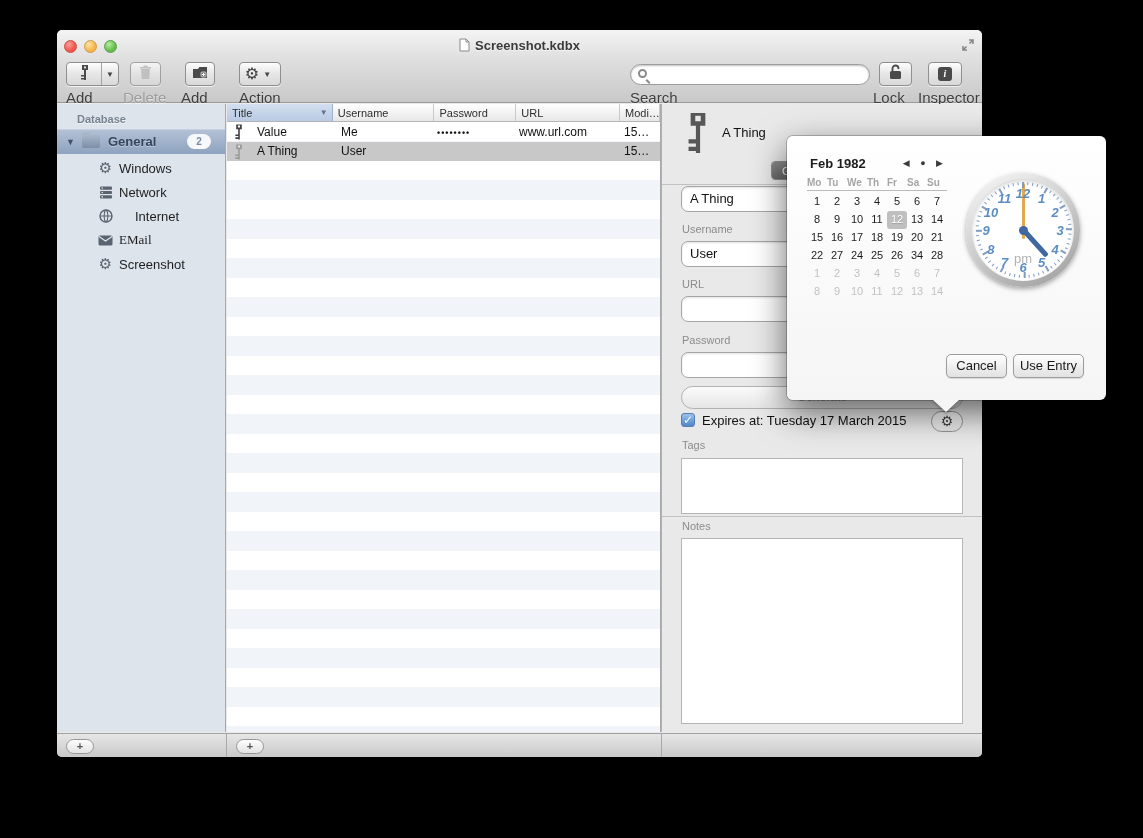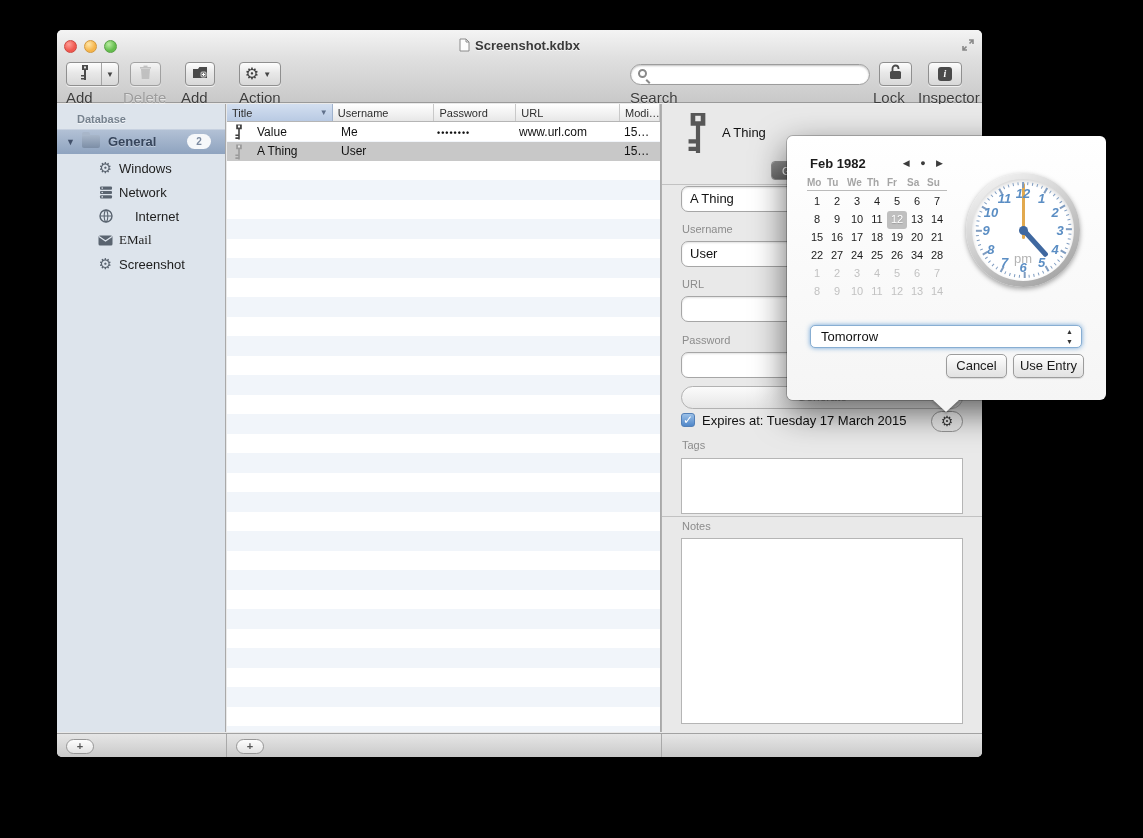--- a/index.html
+++ b/index.html
@@ -492,19 +492,15 @@
         <span class="numeral" style="left: 51px; top: 88px; color: rgb(91, 142, 196);">6</span>
         <span class="numeral" style="left: 32.5px; top: 83.0429px; color: rgb(91, 142, 196);">7</span>
         <span class="numeral" style="left: 18.9571px; top: 69.5px; color: rgb(91, 142, 196);">8</span>
         <span class="numeral" style="left: 14px; top: 51px; color: rgb(91, 142, 196);">9</span>
         <span class="numeral" style="left: 18.9571px; top: 32.5px; color: rgb(91, 142, 196);">10</span>
         <span class="numeral" style="left: 32.5px; top: 18.9571px; color: rgb(91, 142, 196);">11</span>
         <span class="numeral" style="left: 51px; top: 14px; color: rgb(91, 142, 196);">12</span>
       </div>
   </div>
 
-  <div id="preset-select">
-    <span>Tomorrow</span>
-    <span id="preset-arrows">▲<br>▼</span>
-  </div>
   <div class="pop-btn" id="cancel-btn">Cancel</div>
   <div class="pop-btn" id="usedate-btn">Use Entry</div>
 </div>
 
 </body></html>

